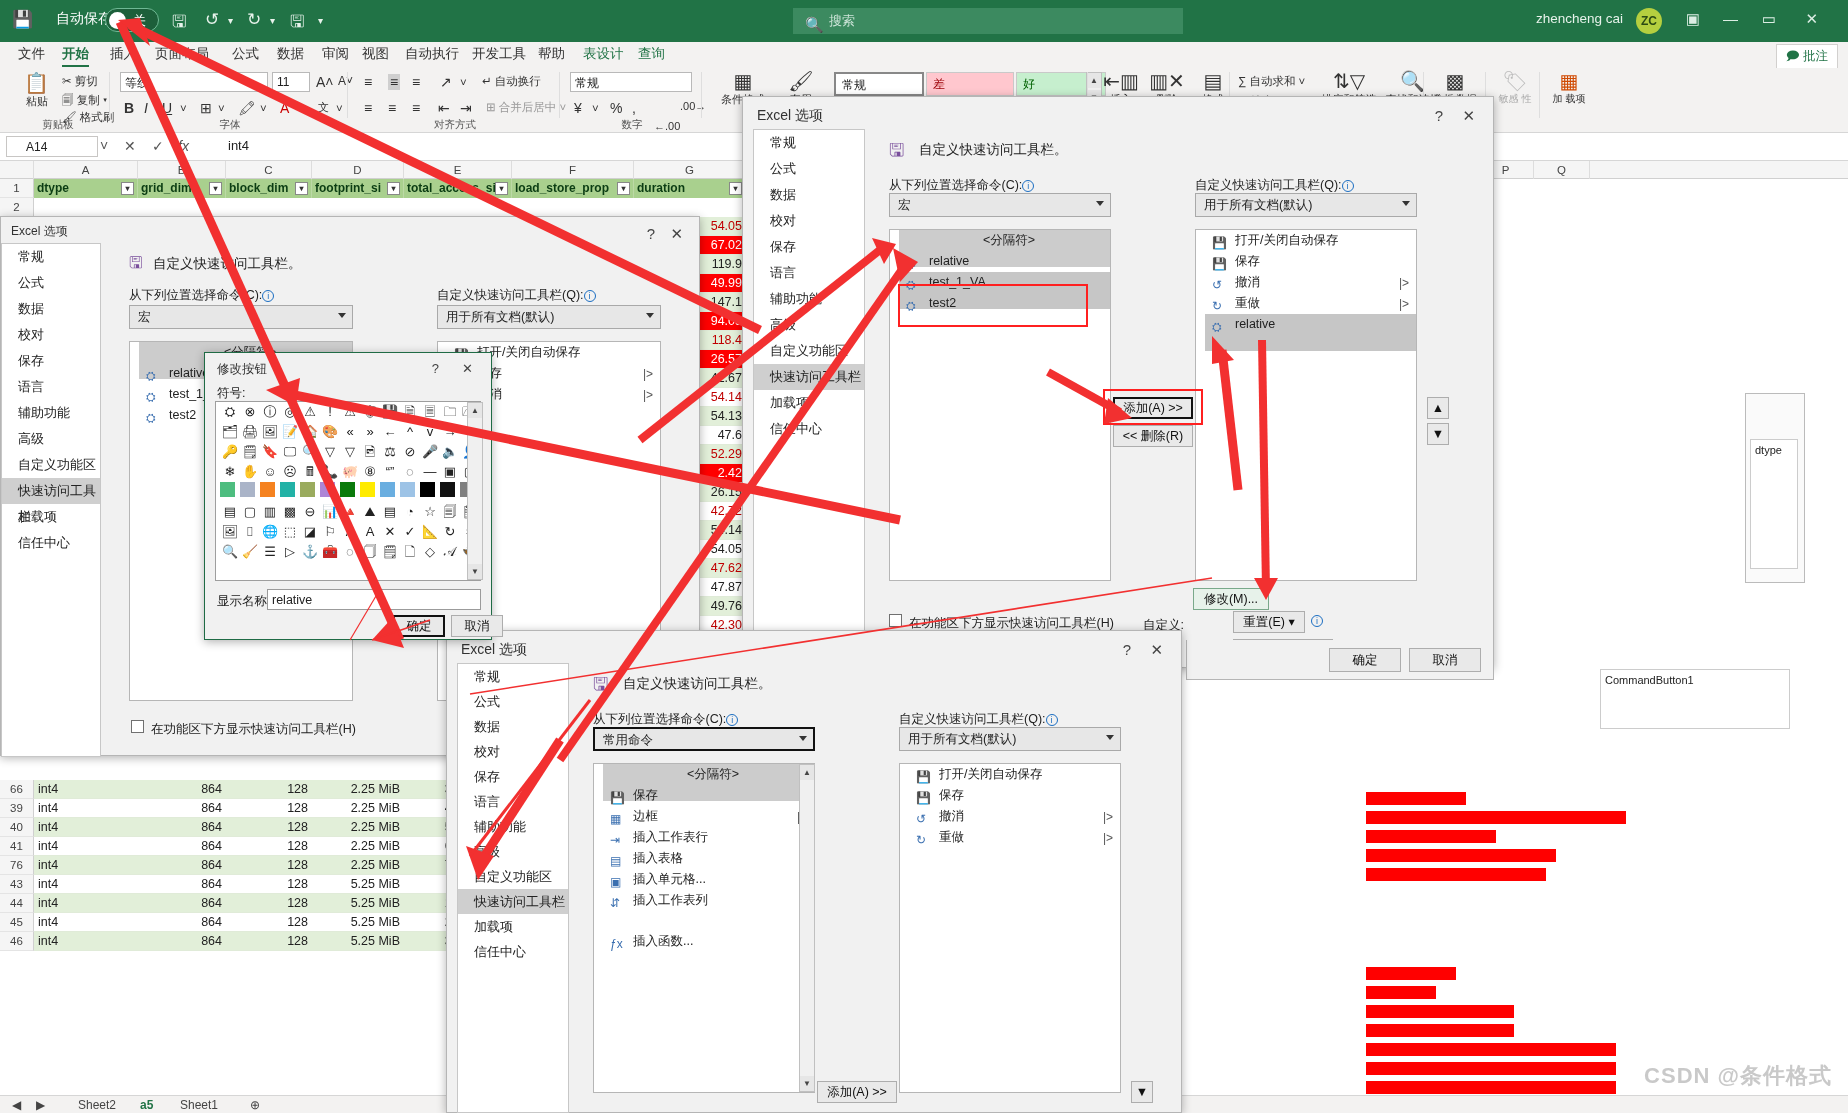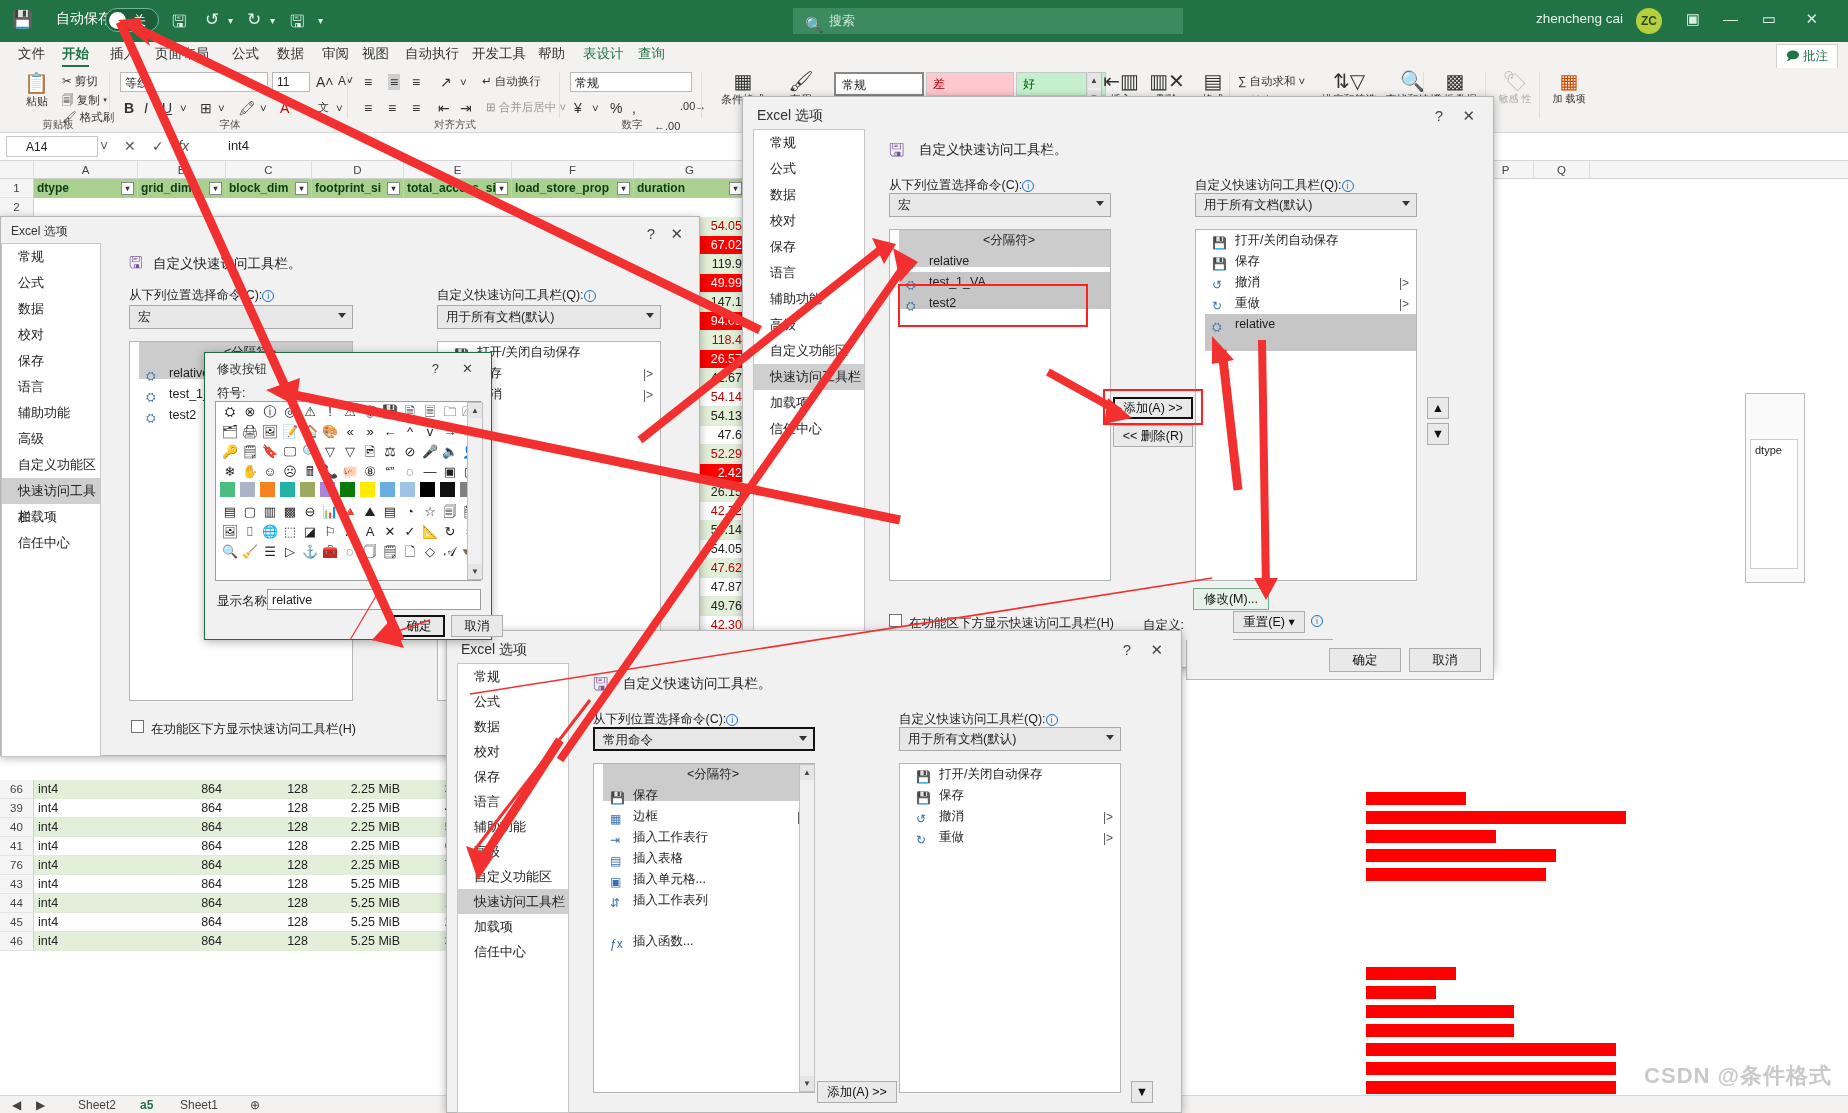--- a/index.html
+++ b/index.html
@@ -421,20 +421,21 @@
   <div class="redbar" style="left:1366px;top:788px;width:90px;"></div>
   <div class="redbar" style="left:1366px;top:807px;width:70px;"></div>
   <div class="redbar" style="left:1366px;top:826px;width:148px;"></div>
   <div class="redbar" style="left:1366px;top:845px;width:148px;"></div>
   <div class="redbar" style="left:1366px;top:864px;width:250px;"></div>
   <div class="redbar" style="left:1366px;top:883px;width:250px;"></div>
   <div class="redbar" style="left:1366px;top:902px;width:250px;"></div>
 
   <div style="position:absolute;left:1745px;top:214px;width:60px;height:190px;border:1px solid #bbb;background:#fafafa;"></div>
   <div style="position:absolute;left:1750px;top:260px;width:48px;height:130px;border:1px solid #ccc;background:#fff;font-size:11px;padding:4px;">dtype</div>
+  <div style="position:absolute;left:1600px;top:490px;width:190px;height:60px;border:1px solid #ccc;background:#fff;font-size:11px;padding:4px;">CommandButton1</div>
 </div>
 
 <div class="statusbar">
   <span class="sheettab" style="left:12px;">◀</span>
   <span class="sheettab" style="left:36px;">▶</span>
   <span class="sheettab" style="left:78px;">Sheet2</span>
   <span class="sheettab act" style="left:140px;">a5</span>
   <span class="sheettab" style="left:180px;">Sheet1</span>
   <span class="sheettab" style="left:250px;">⊕</span>
 </div>

